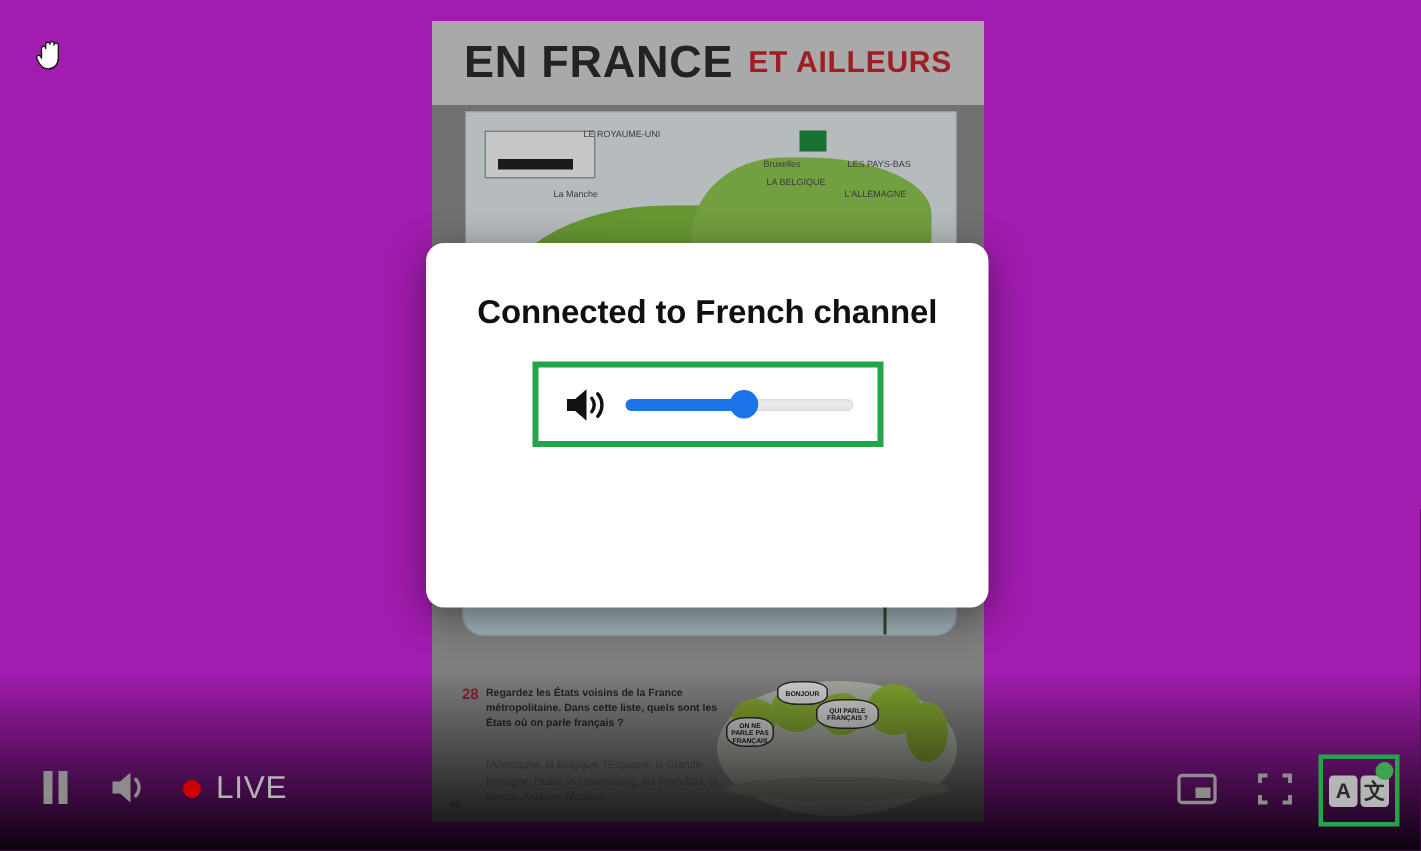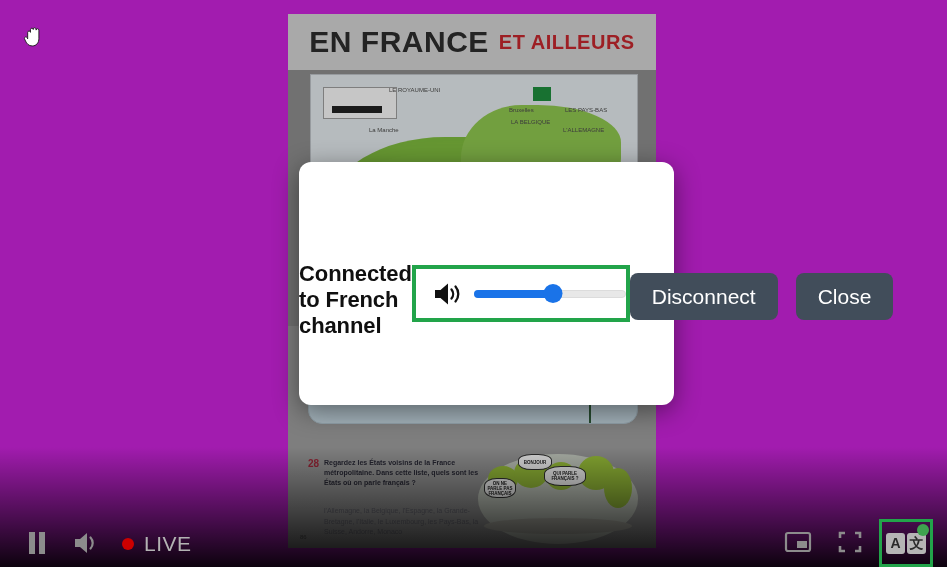--- a/index.html
+++ b/index.html
@@ -226,21 +226,21 @@
     height: 28px;
   }
 
   
   #control-bar {
     position: absolute;
     left: 0; right: 0;
     bottom: 0;
     height: 64px;
     display: flex;
-    align-items: flex-end;
+    align-items: flex-start;
     padding: 0 14px;
     box-sizing: border-box;
   }
   .ctrl-left {
     display: flex;
     align-items: center;
     gap: 4px;
   }
   .ctrl-right {
     margin-left: auto;
@@ -311,30 +311,30 @@
     top: 2px;
     width: 12px;
     height: 12px;
     border-radius: 50%;
     background: #3ea34f;
   }
 
   
   #dialog {
     position: absolute;
-    left: 299px;
+    left: 284px;
     top: 162px;
     width: 375px;
     height: 243px;
     background: #ffffff;
     border-radius: 12px;
     box-shadow: 0 6px 26px rgba(0,0,0,0.45);
     box-sizing: border-box;
     display: flex;
-    flex-direction: row;
+    flex-direction: column;
     align-items: center;
   }
   #dialog-title {
     margin-top: 33px;
     font-size: 22px;
     font-weight: bold;
     color: #101010;
     font-family: "Liberation Sans", sans-serif;
     letter-spacing: -0.1px;
   }
@@ -543,18 +543,14 @@
         </svg>
       </div>
 
       <div id="volume-slider">
         <div class="slider-track" style="background: rgb(232, 232, 232);"></div>
         <div class="slider-fill" id="sl-fill" style="width: 52%; background: rgb(26, 115, 232);"></div>
         <div class="slider-thumb" id="sl-thumb" style="left: 52%; background: rgb(26, 115, 232);"></div>
       </div>
     </div>
 
-    <div id="dialog-actions">
-      <button class="dlg-btn">Disconnect</button>
-      <button class="dlg-btn">Close</button>
-    </div>
   </div>
 </div>
 
 </body></html>

